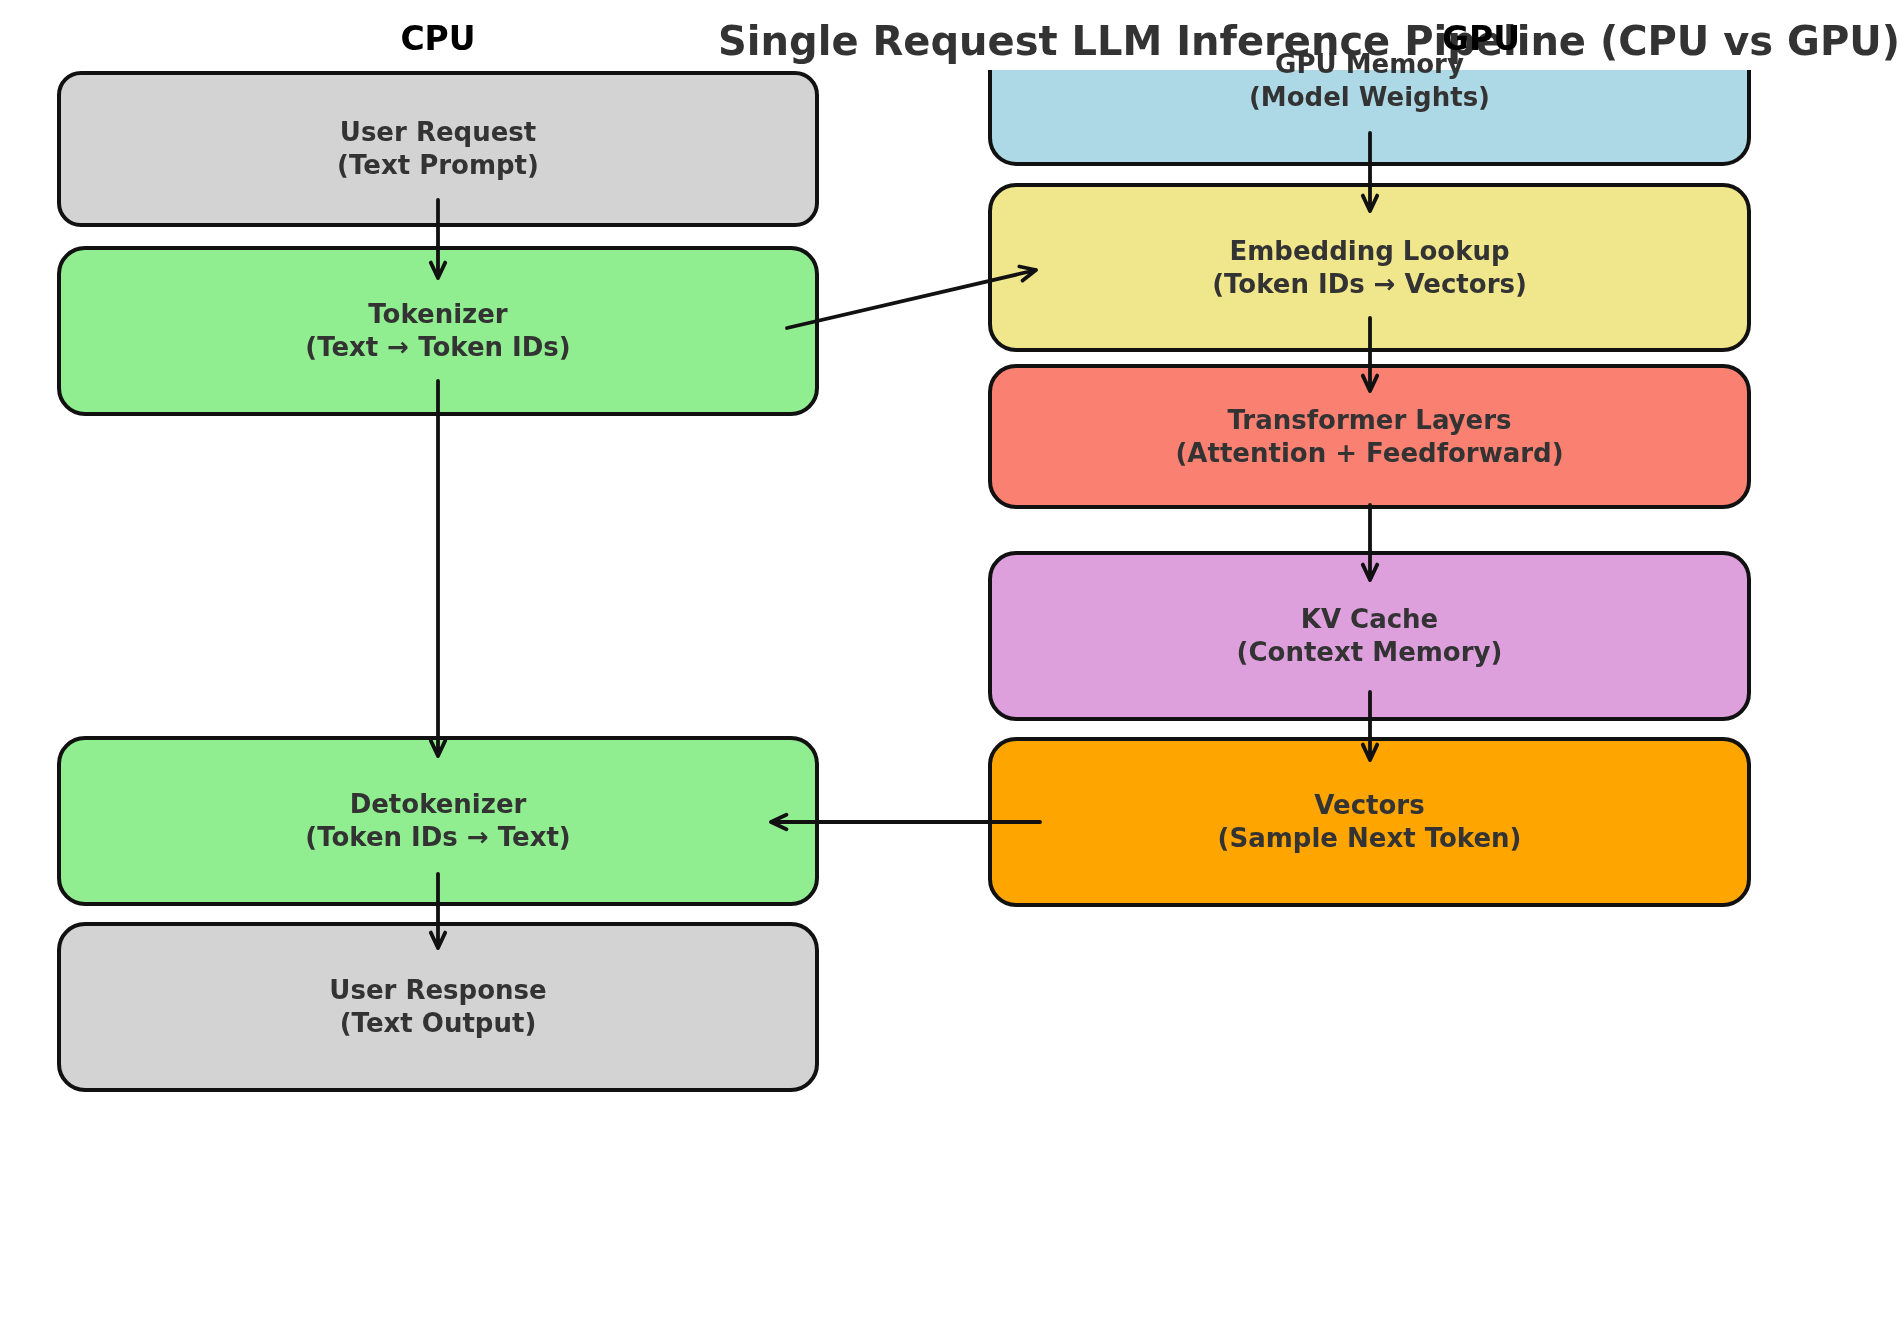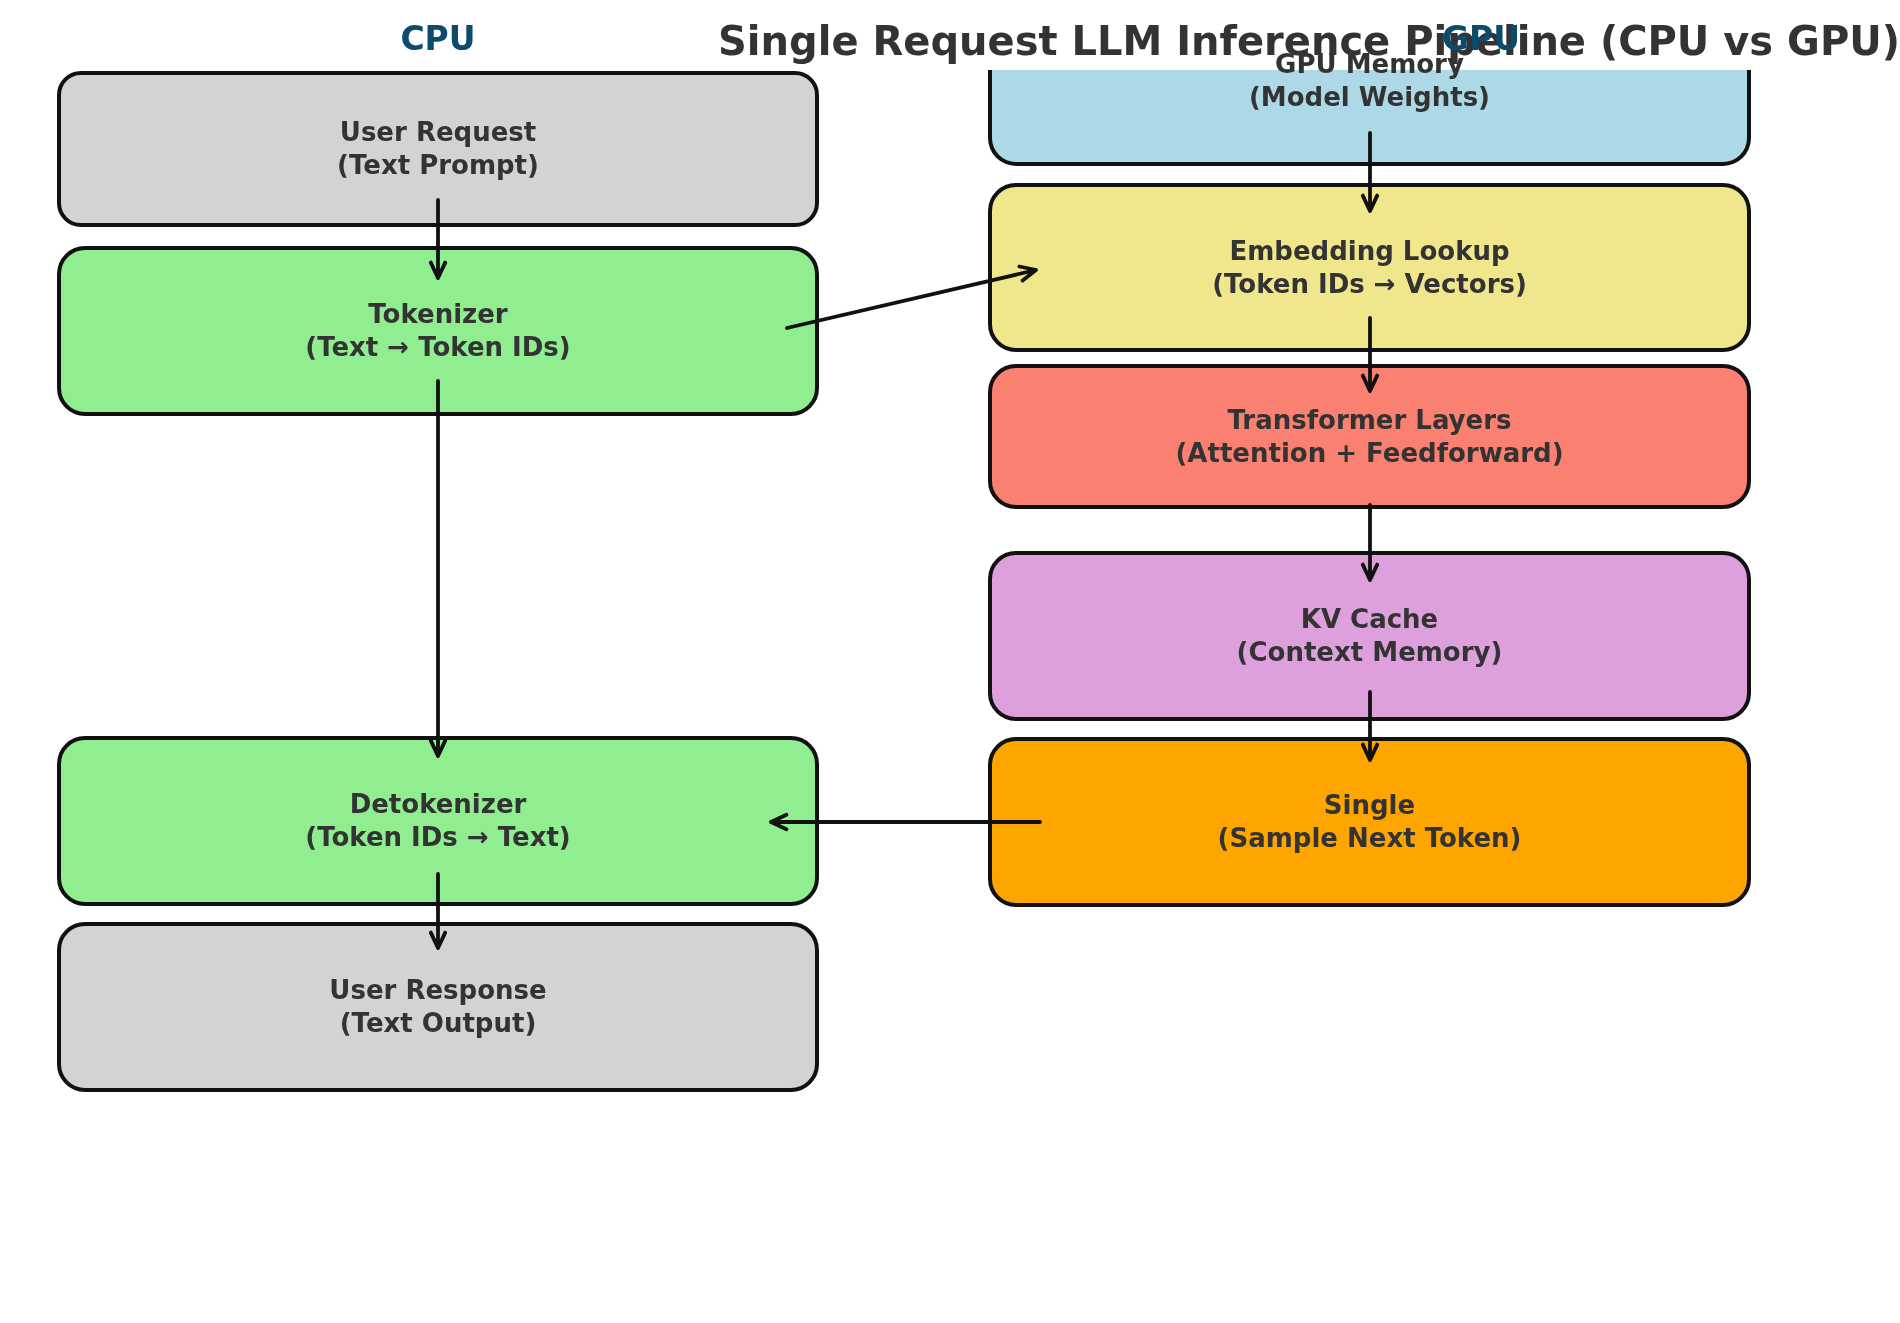--- a/index.html
+++ b/index.html
@@ -27,21 +27,21 @@
     line-height: 48px;
     white-space: nowrap;
   }
   .col-label {
     position: absolute;
     top: 22px;
     width: 300px;
     text-align: center;
     font-size: 33px;
     font-weight: bold;
-    color: #0c4a6e;
+    color: #000000;
     line-height: 33px;
   }
   #cpu-label { left: 288px; }  
   #gpu-label { left: 1220px; text-align: right; } 
 
   .node {
     position: absolute;
     box-sizing: border-box;
     border: 4px solid #111111;
     border-radius: 28px;
@@ -157,21 +157,21 @@
 
   <div id="node-kv-cache" class="node col-right" style="background-color: rgb(221, 160, 221);">
     <div class="label">
       <div>KV Cache</div>
       <div>(Context Memory)</div>
     </div>
   </div>
 
   <div id="node-decoder" class="node col-right" style="background-color: rgb(255, 165, 0);">
     <div class="label">
-      <div>Single</div>
+      <div>Vectors</div>
       <div>(Sample Next Token)</div>
     </div>
   </div>
 
   <svg id="arrows" viewBox="0 0 1900 1323" xmlns="http://www.w3.org/2000/svg">
     <path d="M438 200 L438 278 M430.8 262.6 L438 278 L445.2 262.6"></path>
     <path d="M787 328 L1036 270 M1019.4 266.5 L1036 270 L1022.6 280.5"></path>
     <path d="M1370 133 L1370 211 M1362.8 195.6 L1370 211 L1377.2 195.6"></path>
     <path d="M1370 318 L1370 391 M1362.8 375.6 L1370 391 L1377.2 375.6"></path>
     <path d="M1370 505 L1370 580 M1362.8 564.6 L1370 580 L1377.2 564.6"></path>

